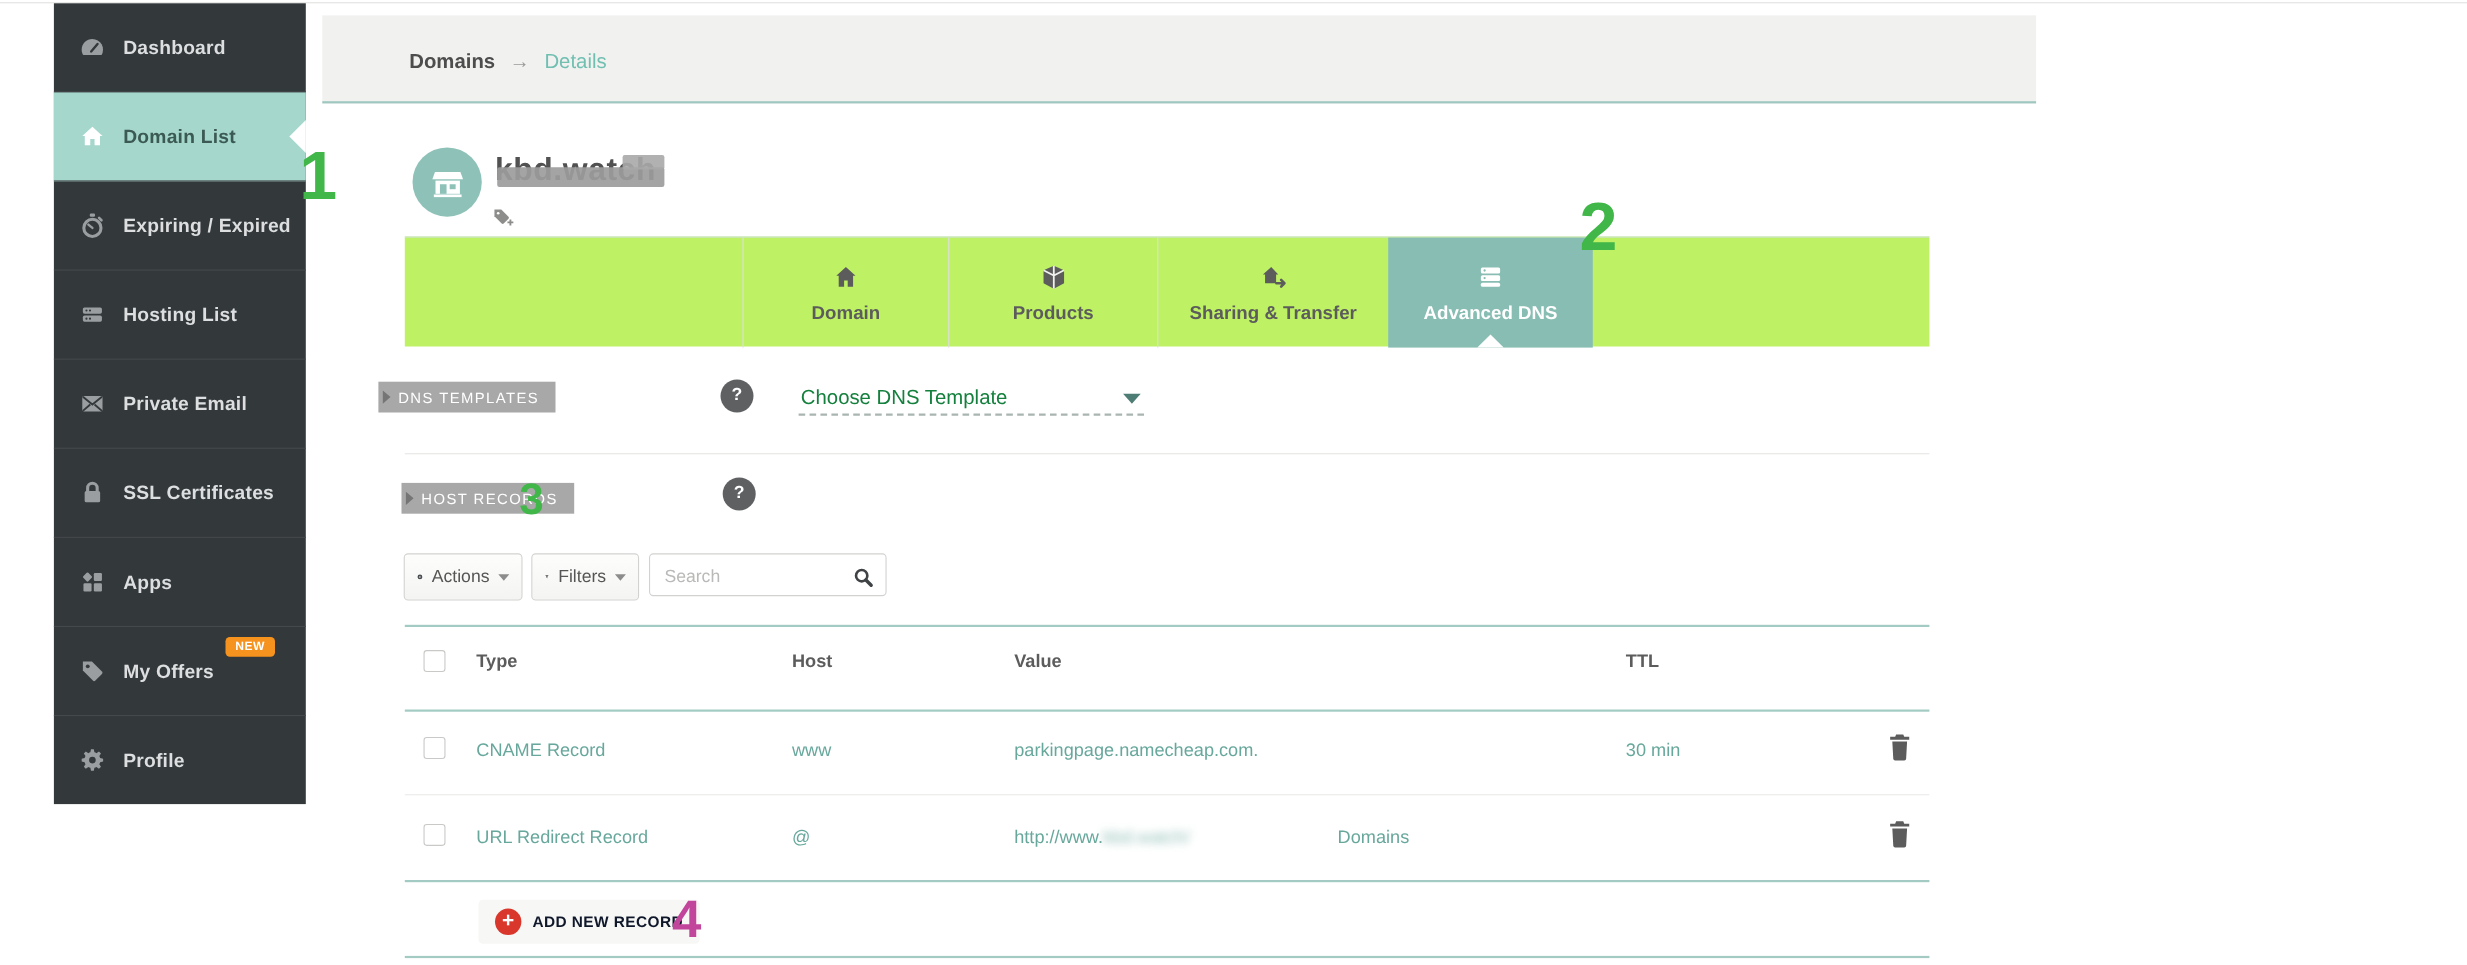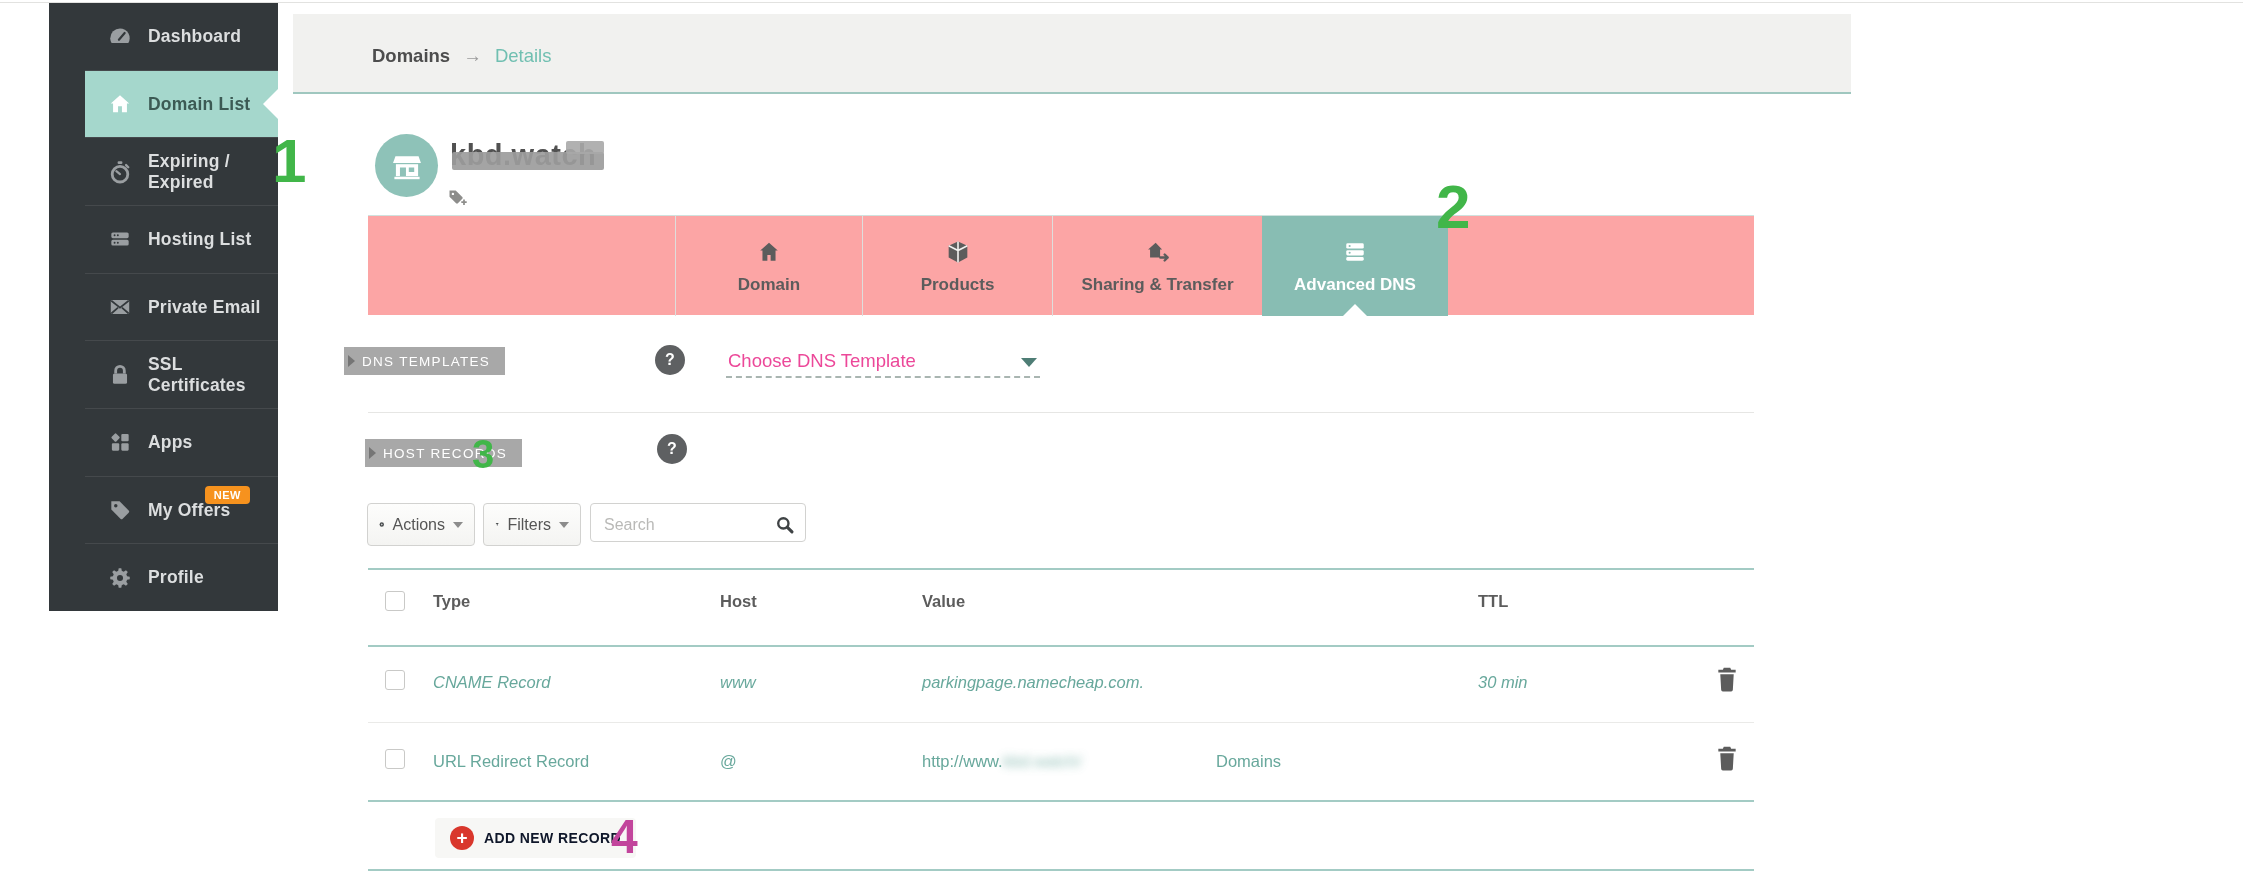--- a/index.html
+++ b/index.html
@@ -2,22 +2,22 @@
 <html><head>
 <meta charset="utf-8">
 <style>
   * { margin:0; padding:0; box-sizing:border-box; }
   body { font-family:"Liberation Sans", sans-serif; background:#fff; }
   #canvas { position:relative; width:2243px; height:877px; background:#fff; overflow:hidden; }
 
   .top-hairline { position:absolute; left:0; top:2px; width:2243px; height:1px; background:#e2e2e0; }
 
   
-  .sidebar { position:absolute; left:49px; top:3px; width:229px; height:608px;
-             background:#33383b; display:flex; flex-direction:column;padding-left:36px; }
+  .sidebar { position:absolute; left:49px; top:3px; width:229px; height:728px;
+             background:#33383b; display:flex; flex-direction:column; }
   .side-item { position:relative; flex:1; display:flex; align-items:center; gap:15px;
                padding-left:22px; border-bottom:1px solid #45494c; cursor:pointer; }
   .side-item:last-child { border-bottom:none; }
   .side-item .lbl { color:#dcdedf; font-weight:bold; font-size:17.5px; letter-spacing:.2px; }
   .side-item svg { width:26px; height:26px; flex:0 0 26px; }
   .side-item.selected { background:#a5d7cc; }
   .side-item.selected .lbl { color:#3c5a54; }
   .side-item.selected::after { content:""; position:absolute; right:0; top:50%;
       transform:translateY(-50%); width:0; height:0;
       border-top:15px solid transparent; border-bottom:15px solid transparent;
@@ -40,21 +40,21 @@
   .domain-title { position:absolute; left:450px; top:139px; font-size:29px; font-weight:bold;
                   color:#515151; letter-spacing:.5px; }
   .redaction-bar { position:absolute; left:452px; top:152px; width:152px; height:18px;
                    background:#9c9c9c; border-radius:2px; opacity:.92; }
   .redaction-nub { position:absolute; left:566px; top:141px; width:38px; height:13px;
                    background:#a8a8a8; border-radius:2px; opacity:.9; }
   .tag-add { position:absolute; left:446px; top:186px; width:24px; height:24px; }
 
   
   .tabbar { position:absolute; left:368px; top:215px; width:1386px; height:100px;
-            background:#fca5a5; border-top:1px solid #cfe2de; }
+            background:#bef264; border-top:1px solid #cfe2de; }
   .tab { position:absolute; top:0; height:100px; display:flex; flex-direction:column;
          align-items:center; justify-content:center; gap:9px; border-left:1px solid #dededc;
          cursor:pointer; }
   .tab svg { width:28px; height:28px; }
   .tab .tab-lbl { font-size:17px; font-weight:bold; color:#5c5c5c; }
   .tab.active { background:#88bdb3; border-left:none; }
   .tab.active .tab-lbl { color:#fff; }
   .tab.active::after { content:""; position:absolute; bottom:0; left:50%; transform:translateX(-50%);
       width:0; height:0; border-left:12px solid transparent; border-right:12px solid transparent;
       border-bottom:12px solid #fff; }
@@ -64,21 +64,21 @@
             letter-spacing:1.3px; display:flex; align-items:center; padding:0 15px 0 18px; }
   .ribbon::before { content:""; position:absolute; left:4px; top:8px; width:0; height:0;
       border-top:6px solid transparent; border-bottom:6px solid transparent;
       border-left:7px solid #757575; }
   .help-dot { position:absolute; width:30px; height:30px; border-radius:50%; background:#5e6062;
               color:#fff; font-weight:bold; font-size:16px; display:flex; align-items:center;
               justify-content:center; cursor:pointer; }
 
   .dns-ribbon { left:344px; top:347px; }
   .help-1 { left:655px; top:345px; }
-  .choose-template { position:absolute; left:728px; top:350px; font-size:18.5px; color:#ec4899;
+  .choose-template { position:absolute; left:728px; top:350px; font-size:18.5px; color:#15803d;
                      cursor:pointer; }
   .choose-underline { position:absolute; left:726px; top:376px; width:314px;
                       border-bottom:2px dashed #a9b5b1; }
   .caret-teal { position:absolute; left:1021px; top:358px; width:0; height:0;
       border-left:8px solid transparent; border-right:8px solid transparent;
       border-top:9px solid #4e7d75; cursor:pointer; }
   .divider-light { position:absolute; left:368px; top:412px; width:1386px; height:1px; background:#e6e6e4; }
 
   .hr-ribbon { left:365px; top:439px; }
   .help-2 { left:657px; top:434px; }
@@ -104,21 +104,21 @@
   .teal-line { position:absolute; left:368px; width:1386px; height:2px; background:#a3cbc4; }
   .tl-1 { top:568px; } .tl-2 { top:645px; } .tl-3 { top:800px; } .tl-4 { top:869px; }
   .row-divider { position:absolute; left:368px; top:722px; width:1386px; height:1px; background:#eaeae8; }
 
   .cb { position:absolute; appearance:none; -webkit-appearance:none; width:20px; height:20px;
         border:1.5px solid #c9c9c7; border-radius:3px; background:#fff; cursor:pointer; }
   .cell { position:absolute; font-size:16.5px; }
   .th { color:#5c5c5c; font-weight:bold; }
   .td { color:#68a89c; }
   .col-type { left:433px; } .col-host { left:720px; } .col-value { left:922px; } .col-ttl { left:1478px; }
-  .hdr-y { top:592px; } .r1-y { top:673px;font-style:italic; } .r2-y { top:752px; }
+  .hdr-y { top:592px; } .r1-y { top:673px; } .r2-y { top:752px; }
   .blurred { filter:blur(4px); opacity:.75; }
   .mask-cell { left:1216px; }
   .trash { position:absolute; left:1714px; width:26px; height:30px; cursor:pointer; }
   .trash-1 { top:664px; } .trash-2 { top:743px; }
 
   
   .add-btn { position:absolute; left:435px; top:818px; height:40px; display:flex; align-items:center;
              gap:10px; padding:0 15px; background:#f7f7f5; border-radius:4px; cursor:pointer; }
   .add-btn .plus { width:24px; height:24px; border-radius:50%; background:#d9372c; color:#fff;
              display:flex; align-items:center; justify-content:center; font-size:19px; font-weight:bold; }

